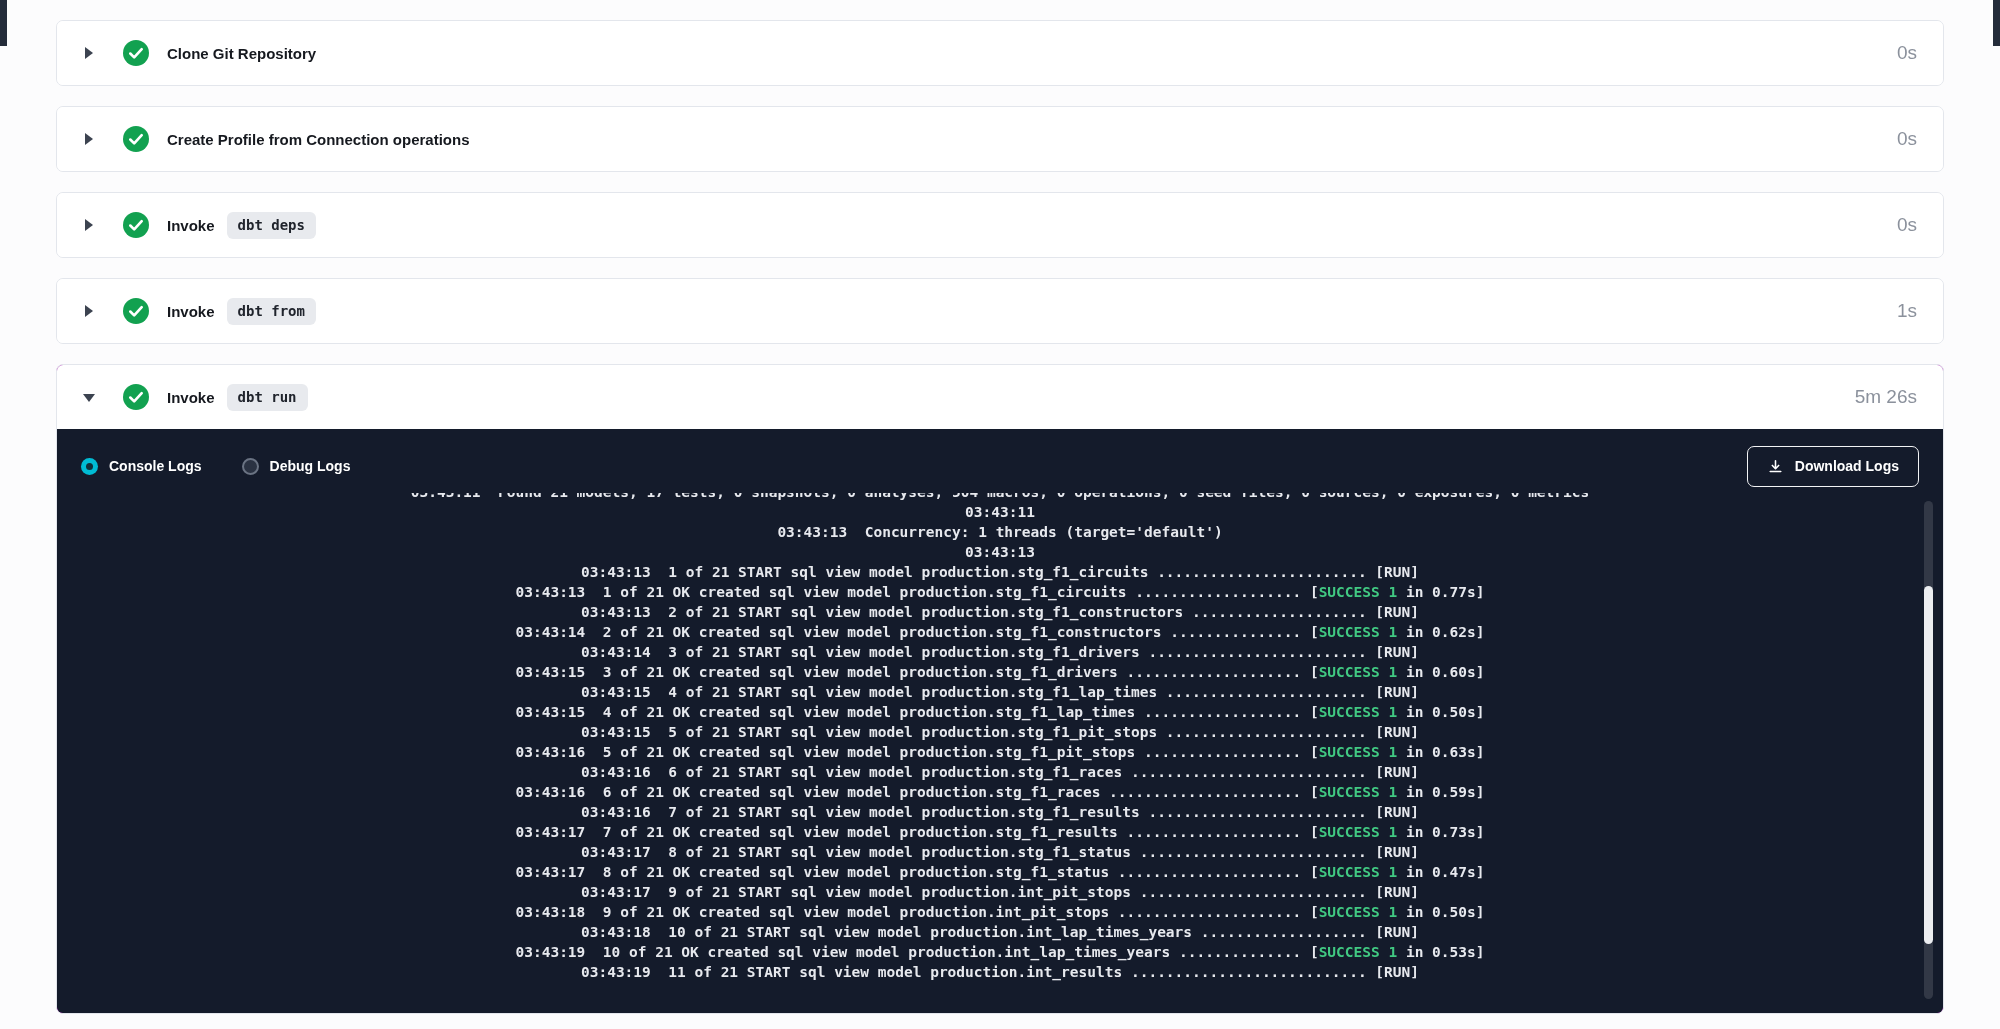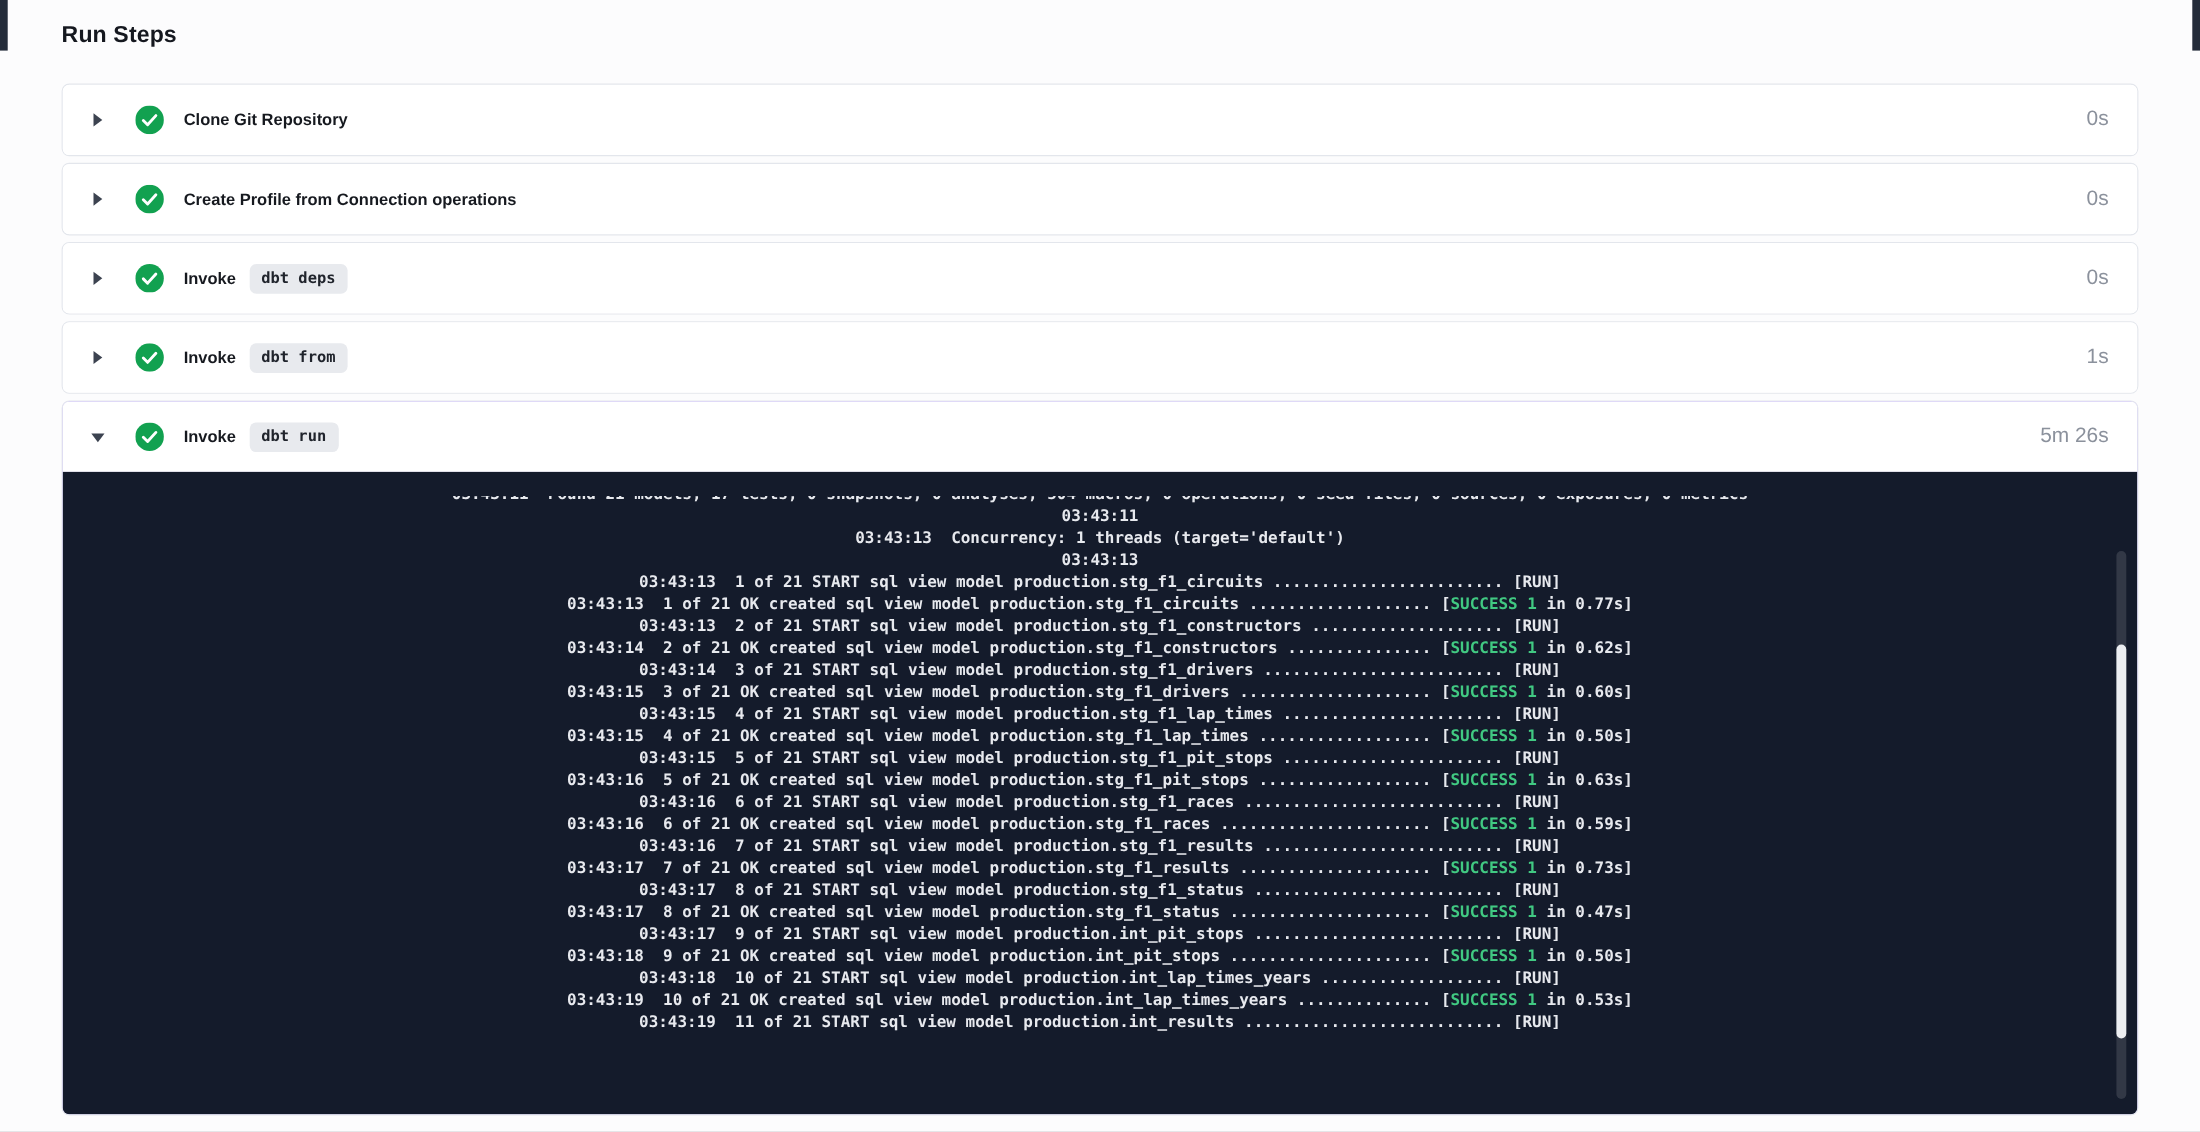--- a/index.html
+++ b/index.html
@@ -17,24 +17,24 @@
   .window-edge.right { right: 0; }
 
   .content { padding: 20px 56px 0 56px; }
 
   h1.page-title {
     font-size: 21px; font-weight: 700; color: #15181f;
     margin-bottom: 32px; letter-spacing: 0.1px;
   }
 
   .step-card {
-    background: #c4b5fd;
+    background: #a21caf;
     border: 1px solid #e3e6ec;
     border-radius: 7px;
-    margin-bottom: 6px;
+    margin-bottom: 20px;
     overflow: hidden;
   }
   .step-header {
     height: 64px;
     display: flex;
     align-items: center;
     padding: 0 26px 0 26px;
     cursor: pointer;
     background: #ffffff;
   }
@@ -157,21 +157,20 @@
     border-radius: 5px;
   }
 </style>
 </head>
 <body>
 
 <div class="window-edge left"></div>
 <div class="window-edge right"></div>
 
 <div class="content">
-  <h1 class="page-title">Run Steps</h1>
 
   <div class="step-card">
     <div class="step-header">
       <span class="caret"></span>
       <span class="check">
         <svg width="26" height="26" viewBox="0 0 20 20">
             <circle cx="10" cy="10" r="10" fill="#12a150"></circle>
             <path d="M5.6 10.4l3 3 5.8-6.4" stroke="#fff" stroke-width="2" fill="none" stroke-linecap="round" stroke-linejoin="round"></path>
           </svg>
       </span>
@@ -232,20 +231,40 @@
             <circle cx="10" cy="10" r="10" fill="#12a150"></circle>
             <path d="M5.6 10.4l3 3 5.8-6.4" stroke="#fff" stroke-width="2" fill="none" stroke-linecap="round" stroke-linejoin="round"></path>
           </svg>
       </span>
       <span class="step-label">Invoke</span>
       <span class="cmd-chip">dbt run</span>
       <span class="duration">5m 26s</span>
     </div>
 
     <div class="log-panel">
+      <div class="panel-toolbar">
+        <label class="radio-option">
+          <span class="radio-dot on"></span>
+          <span class="radio-label">Console Logs</span>
+        </label>
+        <label class="radio-option">
+          <span class="radio-dot off"></span>
+          <span class="radio-label">Debug Logs</span>
+        </label>
+        <button class="download-btn">
+          <span>
+            <svg width="17" height="17" viewBox="0 0 24 24" fill="none" stroke="#ffffff" stroke-width="2.2" stroke-linecap="round" stroke-linejoin="round">
+                <path d="M12 4v10"></path>
+                <path d="M7.5 10.5L12 15l4.5-4.5"></path>
+                <path d="M4.5 19h15"></path>
+              </svg>
+          </span>
+          <span>Download Logs</span>
+        </button>
+      </div>
 
       <div class="log-view" id="log-lines"><div class="log-line clipped">03:43:11  Found 21 models, 17 tests, 0 snapshots, 0 analyses, 504 macros, 0 operations, 0 seed files, 0 sources, 0 exposures, 0 metrics</div><div class="log-line">03:43:11</div><div class="log-line">03:43:13  Concurrency: 1 threads (target='default')</div><div class="log-line">03:43:13</div><div class="log-line">03:43:13  1 of 21 START sql view model production.stg_f1_circuits ........................ [RUN]</div><div class="log-line">03:43:13  1 of 21 OK created sql view model production.stg_f1_circuits ................... [<span class="tag-green">SUCCESS 1</span> in 0.77s]</div><div class="log-line">03:43:13  2 of 21 START sql view model production.stg_f1_constructors .................... [RUN]</div><div class="log-line">03:43:14  2 of 21 OK created sql view model production.stg_f1_constructors ............... [<span class="tag-green">SUCCESS 1</span> in 0.62s]</div><div class="log-line">03:43:14  3 of 21 START sql view model production.stg_f1_drivers ......................... [RUN]</div><div class="log-line">03:43:15  3 of 21 OK created sql view model production.stg_f1_drivers .................... [<span class="tag-green">SUCCESS 1</span> in 0.60s]</div><div class="log-line">03:43:15  4 of 21 START sql view model production.stg_f1_lap_times ....................... [RUN]</div><div class="log-line">03:43:15  4 of 21 OK created sql view model production.stg_f1_lap_times .................. [<span class="tag-green">SUCCESS 1</span> in 0.50s]</div><div class="log-line">03:43:15  5 of 21 START sql view model production.stg_f1_pit_stops ....................... [RUN]</div><div class="log-line">03:43:16  5 of 21 OK created sql view model production.stg_f1_pit_stops .................. [<span class="tag-green">SUCCESS 1</span> in 0.63s]</div><div class="log-line">03:43:16  6 of 21 START sql view model production.stg_f1_races ........................... [RUN]</div><div class="log-line">03:43:16  6 of 21 OK created sql view model production.stg_f1_races ...................... [<span class="tag-green">SUCCESS 1</span> in 0.59s]</div><div class="log-line">03:43:16  7 of 21 START sql view model production.stg_f1_results ......................... [RUN]</div><div class="log-line">03:43:17  7 of 21 OK created sql view model production.stg_f1_results .................... [<span class="tag-green">SUCCESS 1</span> in 0.73s]</div><div class="log-line">03:43:17  8 of 21 START sql view model production.stg_f1_status .......................... [RUN]</div><div class="log-line">03:43:17  8 of 21 OK created sql view model production.stg_f1_status ..................... [<span class="tag-green">SUCCESS 1</span> in 0.47s]</div><div class="log-line">03:43:17  9 of 21 START sql view model production.int_pit_stops .......................... [RUN]</div><div class="log-line">03:43:18  9 of 21 OK created sql view model production.int_pit_stops ..................... [<span class="tag-green">SUCCESS 1</span> in 0.50s]</div><div class="log-line">03:43:18  10 of 21 START sql view model production.int_lap_times_years ................... [RUN]</div><div class="log-line">03:43:19  10 of 21 OK created sql view model production.int_lap_times_years .............. [<span class="tag-green">SUCCESS 1</span> in 0.53s]</div><div class="log-line">03:43:19  11 of 21 START sql view model production.int_results ........................... [RUN]</div></div>
 
       <div class="scrollbar-track">
         <div class="scrollbar-thumb"></div>
       </div>
     </div>
   </div>
 </div>
 

